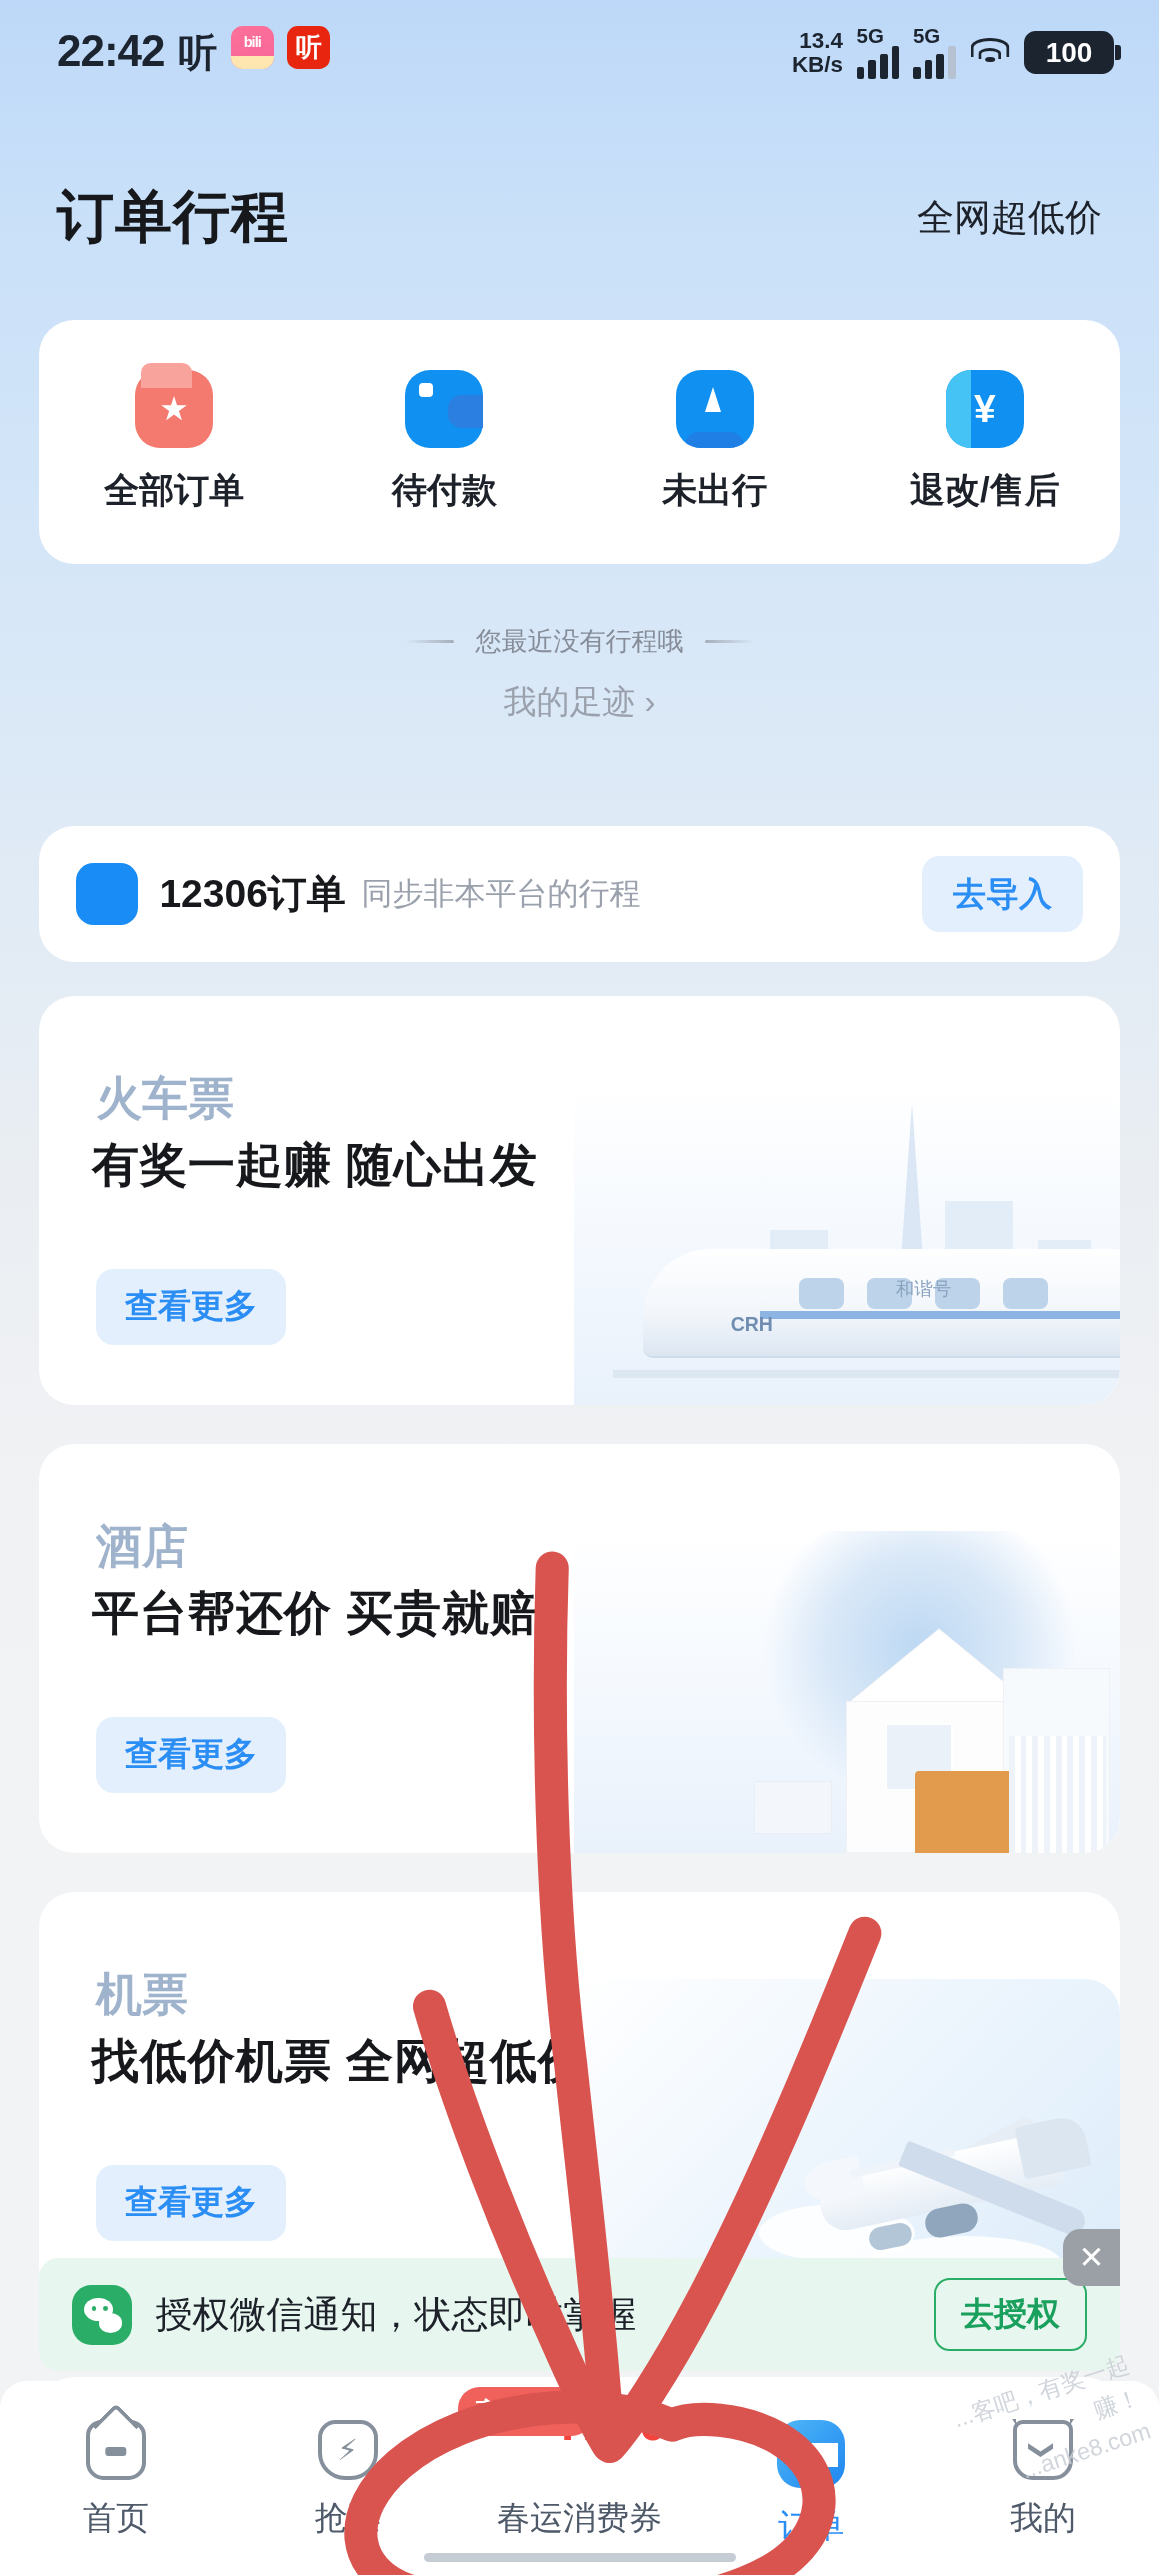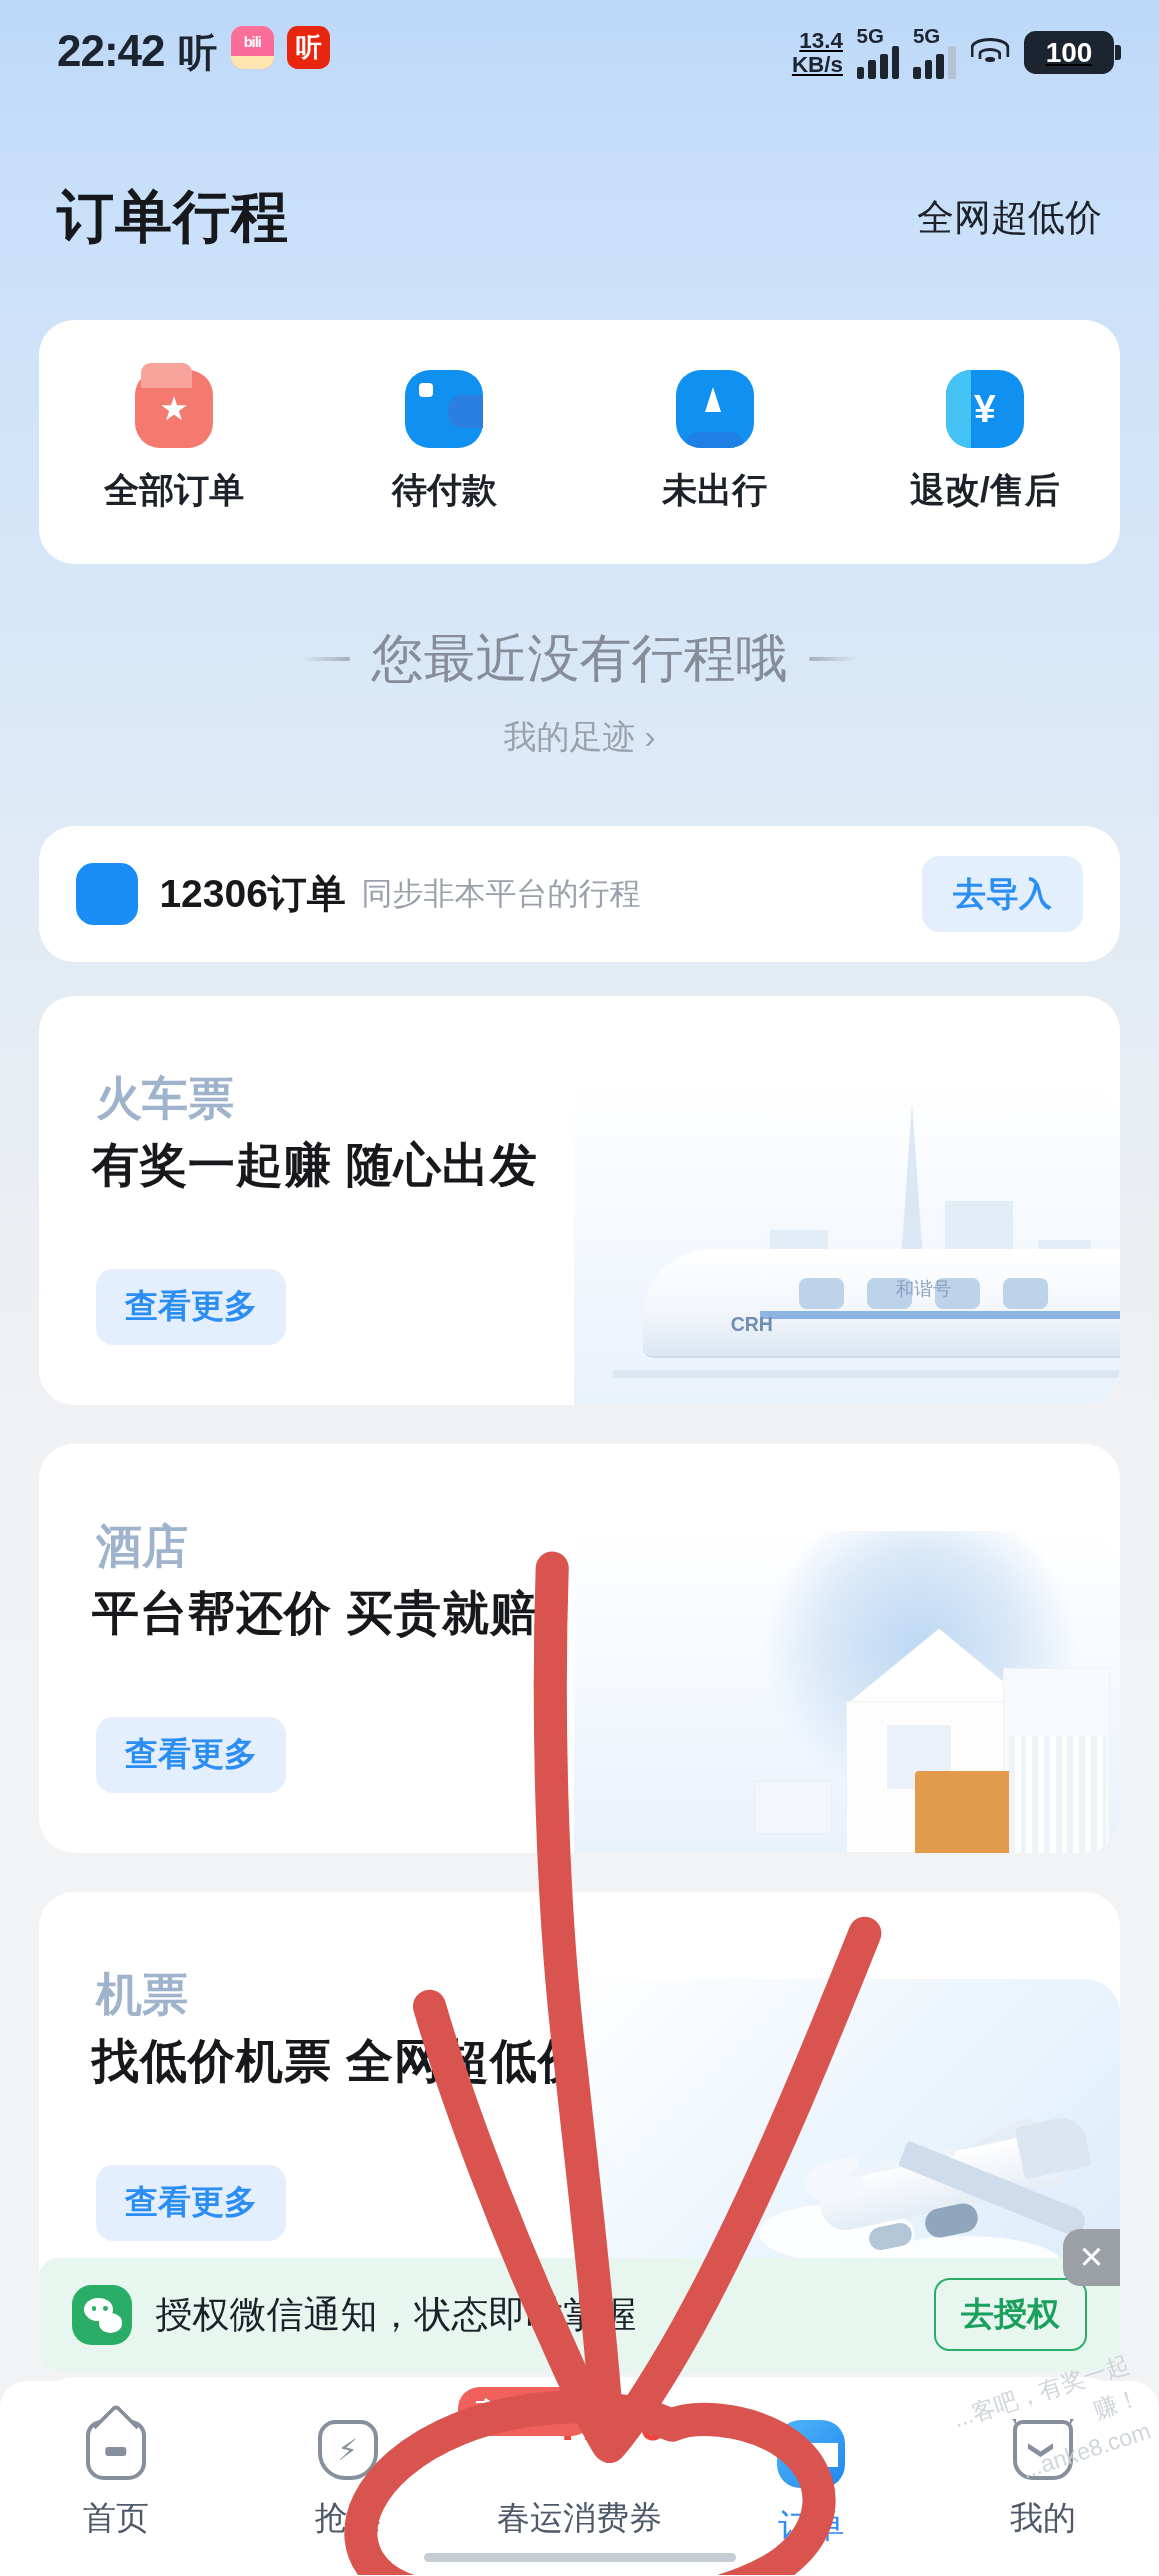--- a/index.html
+++ b/index.html
@@ -33,21 +33,21 @@
     display:flex; align-items:flex-start; justify-content:center;
     position:relative; overflow:hidden;
   }
   .ico-bili .b-txt { font-size:14.6px; color:#fff; font-weight:bold; margin-top:8.8px; letter-spacing:-1px; }
   .ico-bili .b-foot { position:absolute; bottom:0; left:0; right:0; height:12.7px; background:#ffe6b0; }
   .ico-ting {
     width:43px; height:43px; border-radius:10.7px; background:#e8260f;
     display:flex; align-items:center; justify-content:center;
     color:#fff; font-size:26px; font-weight:bold;
   }
-  .sb-right { display:flex; align-items:center; gap:13.6px;text-decoration:underline; }
+  .sb-right { display:flex; align-items:center; gap:13.6px; }
   .netspeed { font-size:22.4px; font-weight:bold; color:#1c2430; line-height:1.04; text-align:right; }
   .sig-group { display:flex; align-items:flex-end; gap:4.9px; position:relative; padding-top:19.5px;}
   .sig-label { position:absolute; top:-1.9px; left:0; font-size:20.5px; font-weight:bold; color:#1c2430; }
   .bars { display:flex; align-items:flex-end; gap:3.9px; height:33px; }
   .bars i { width:7.8px; background:#1c2430; border-radius:1.9px; display:block; }
   .bars i:nth-child(1){height:11.7px;} .bars i:nth-child(2){height:18.5px;}
   .bars i:nth-child(3){height:25px;} .bars i:nth-child(4){height:33px;}
   .bars.dim i:nth-child(4){ background:#b6c2d2; }
   .wifi { width:41px; height:33px; position:relative; }
   .wifi span { position:absolute; left:50%; transform:translateX(-50%); border:3.9px solid #1c2430; border-bottom:none; border-radius:50% 50% 0 0; }
@@ -98,21 +98,21 @@
   .qa-icon.ref .shade { position:absolute; left:0; top:0; bottom:0; width:25px; background:#45c3f5; }
   .qa-icon.ref .yen { position:absolute; inset:0; display:flex; align-items:center; justify-content:center; color:#fff; font-size:39px; font-weight:bold; }
   .qa-label { font-size:35px; color:#1d2129; font-weight:bold; }
 
   
   .empty { position:absolute; top:624px; left:0; right:0; text-align:center; }
   .empty-row { display:flex; align-items:center; justify-content:center; gap:21.4px; }
   .empty-line { width:49px; height:3.9px; border-radius:1.9px; }
   .empty-line.l { background:linear-gradient(90deg,rgba(160,170,185,0) 0%,#a6aebb 100%); }
   .empty-line.r { background:linear-gradient(90deg,#a6aebb 0%,rgba(160,170,185,0) 100%); }
-  .empty-text { font-size:52px; color:#868d98; }
+  .empty-text { font-size:26px; color:#868d98; }
   .empty-link { margin-top:21.4px; font-size:33px; color:#9aa1ac; }
 
   
   .row12306 { top:826px; height:136px; display:flex; align-items:center; padding:0 37px; }
   .av-12306 { width:62px; height:62px; border-radius:17.5px; background:#1a8cf5; display:flex; align-items:center; justify-content:center; flex:none; }
   .av-wrap { position:relative; width:62px; height:62px; display:flex; align-items:center; justify-content:center; }
   .t12306 { font-size:39px; font-weight:bold; color:#16181c; margin-left:21.4px; }
   .t12306sub { font-size:31px; color:#9aa1ac; margin-left:15.6px; }
   .btn-import {
     margin-left:auto; background:#e3effd; color:#2b8ef5;

